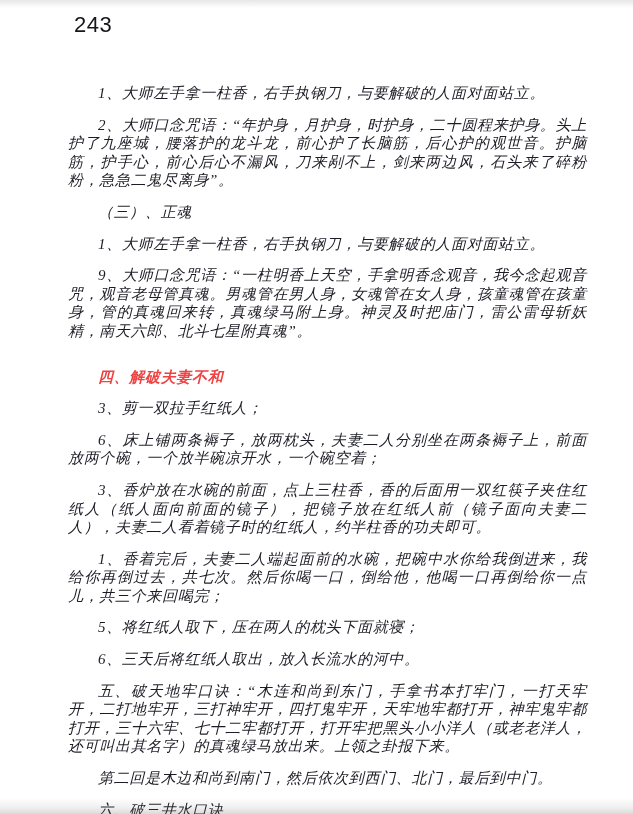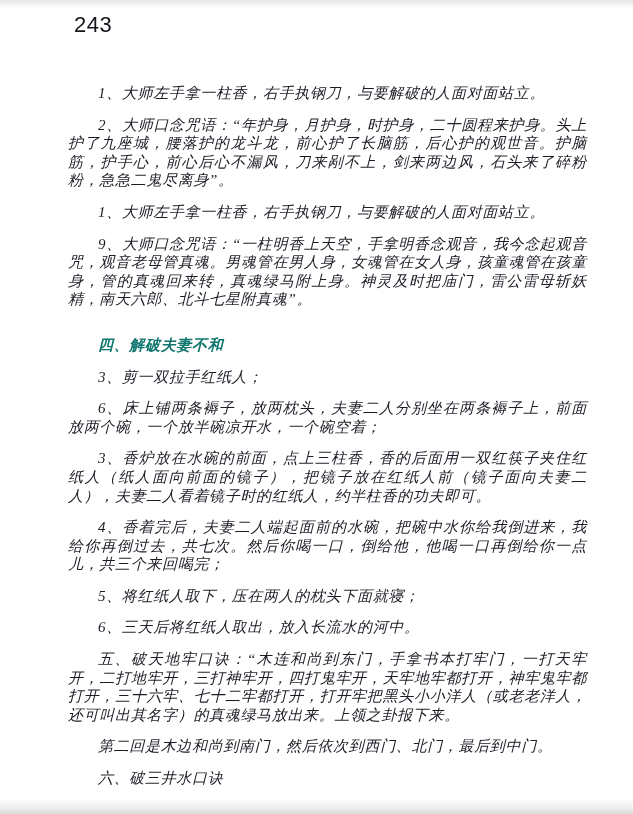--- a/index.html
+++ b/index.html
@@ -51,42 +51,43 @@
     letter-spacing: 0.045em;
   }
   .text-body p {
     margin: 13px;
     text-indent: 2em;
     text-align: justify;
     text-justify: inter-ideograph;
   }
   .text-body p.heading {
     font-weight: bold;
-    color: #0f766e;
+    color: #ef4444;
     margin-top: 27px;
   }
 </style>
 </head>
 <body>
 
 <div class="page">
   <div class="scan-edge-top"></div>
 
   <div class="page-number">243</div>
 
   <div class="text-body">
     <p>1、大师左手拿一柱香，右手执钢刀，与要解破的人面对面站立。</p>
     <p>2、大师口念咒语：“年护身，月护身，时护身，二十圆程来护身。头上护了九座城，腰落护的龙斗龙，前心护了长脑筋，后心护的观世音。护脑筋，护手心，前心后心不漏风，刀来剐不上，剑来两边风，石头来了碎粉粉，急急二鬼尽离身”。</p>
+    <p>（三）、正魂</p>
     <p>1、大师左手拿一柱香，右手执钢刀，与要解破的人面对面站立。</p>
     <p>9、大师口念咒语：“一柱明香上天空，手拿明香念观音，我今念起观音咒，观音老母管真魂。男魂管在男人身，女魂管在女人身，孩童魂管在孩童身，管的真魂回来转，真魂绿马附上身。神灵及时把庙门，雷公雷母斩妖精，南天六郎、北斗七星附真魂”。</p>
     <p class="heading">四、解破夫妻不和</p>
     <p>3、剪一双拉手红纸人；</p>
     <p>6、床上铺两条褥子，放两枕头，夫妻二人分别坐在两条褥子上，前面放两个碗，一个放半碗凉开水，一个碗空着；</p>
     <p>3、香炉放在水碗的前面，点上三柱香，香的后面用一双红筷子夹住红纸人（纸人面向前面的镜子），把镜子放在红纸人前（镜子面向夫妻二人），夫妻二人看着镜子时的红纸人，约半柱香的功夫即可。</p>
-    <p>4、香着完后，夫妻二人端起面前的水碗，把碗中水你给我倒进来，我给你再倒过去，共七次。然后你喝一口，倒给他，他喝一口再倒给你一点儿，共三个来回喝完；</p>
+    <p>1、香着完后，夫妻二人端起面前的水碗，把碗中水你给我倒进来，我给你再倒过去，共七次。然后你喝一口，倒给他，他喝一口再倒给你一点儿，共三个来回喝完；</p>
     <p>5、将红纸人取下，压在两人的枕头下面就寝；</p>
     <p>6、三天后将红纸人取出，放入长流水的河中。</p>
     <p>五、破天地牢口诀：“木连和尚到东门，手拿书本打牢门，一打天牢开，二打地牢开，三打神牢开，四打鬼牢开，天牢地牢都打开，神牢鬼牢都打开，三十六牢、七十二牢都打开，打开牢把黑头小小洋人（或老老洋人，还可叫出其名字）的真魂绿马放出来。上领之卦报下来。</p>
     <p>第二回是木边和尚到南门，然后依次到西门、北门，最后到中门。</p>
     <p>六、破三井水口诀</p>
   </div>
 
   <div class="scan-edge-bottom"></div>
 </div>
 

